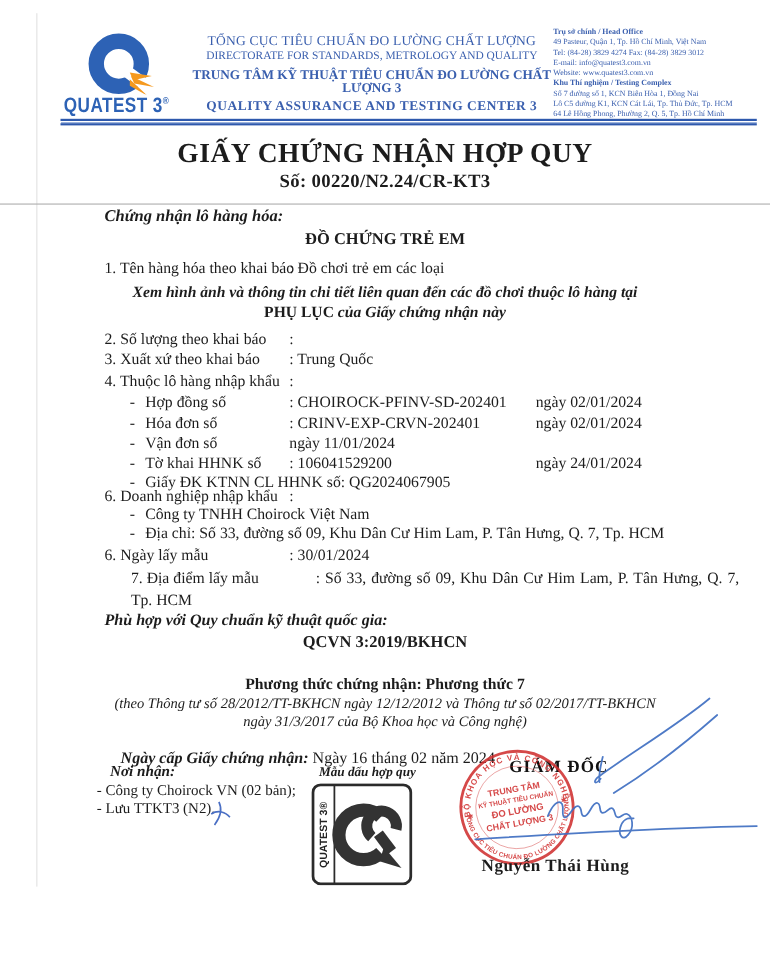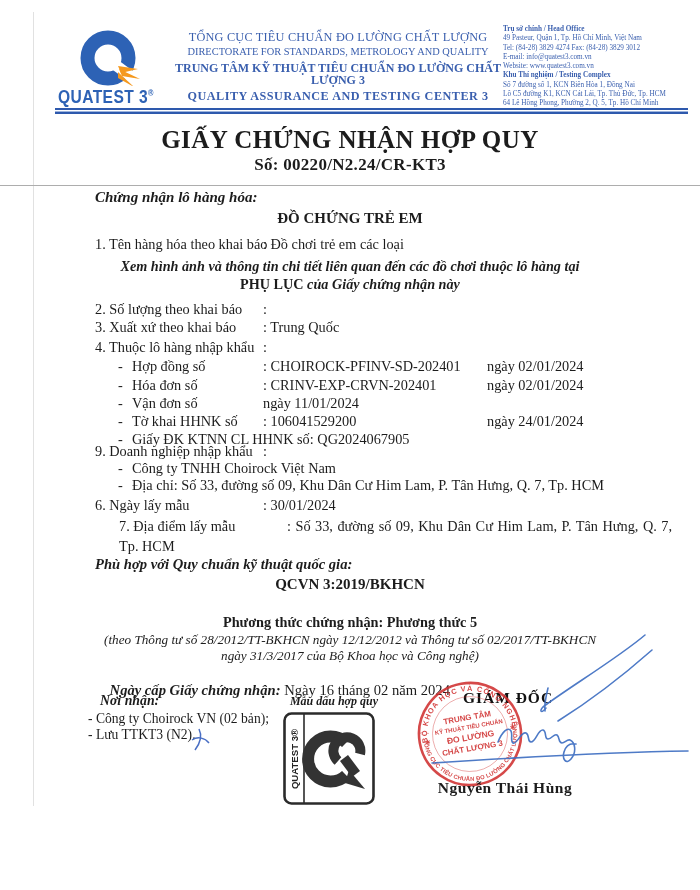--- a/index.html
+++ b/index.html
@@ -127,38 +127,38 @@
     <span class="dash">-</span><span class="lbl">Vận đơn số</span><span>ngày 11/01/2024</span>
   </div>
   <div class="abs row sub" style="top:413px;">
     <span class="dash">-</span><span class="lbl">Tờ khai HHNK số</span><span class="valw">: 106041529200</span><span>ngày 24/01/2024</span>
   </div>
   <div class="abs row sub" style="top:431px;">
     <span class="dash">-</span><span>Giấy ĐK KTNN CL HHNK số: QG2024067905</span>
   </div>
 
   <div class="abs row" style="top:443px;">
-    <span class="lbl">9. Doanh nghiệp nhập khẩu</span><span>:</span>
+    <span class="lbl">6. Doanh nghiệp nhập khẩu</span><span>:</span>
   </div>
   <div class="abs row sub" style="top:460px;">
     <span class="dash">-</span><span>Công ty TNHH Choirock Việt Nam</span>
   </div>
   <div class="abs row sub" style="top:477px;">
     <span class="dash">-</span><span>Địa chỉ: Số 33, đường số 09, Khu Dân Cư Him Lam, P. Tân Hưng, Q. 7, Tp. HCM</span>
   </div>
   <div class="abs row" style="top:497px;">
     <span class="lbl">6. Ngày lấy mẫu</span><span>: 30/01/2024</span>
   </div>
   <div class="abs hang" style="top:517px;margin-left:24px;">
     <span class="lbl">7. Địa điểm lấy mẫu</span><span>: Số 33, đường số 09, Khu Dân Cư Him Lam, P. Tân Hưng, Q. 7, Tp. HCM</span>
   </div>
 
   <div class="abs lead bi" style="top:556px;font-size:14.6px;">Phù hợp với Quy chuẩn kỹ thuật quốc gia:</div>
   <div class="abs ctr b fs15" style="top:576px;">QCVN 3:2019/BKHCN</div>
-  <div class="abs ctr b fs14" style="top:614px;">Phương thức chứng nhận: Phương thức 5</div>
+  <div class="abs ctr b fs14" style="top:614px;">Phương thức chứng nhận: Phương thức 7</div>
   <div class="abs ctr i legal" style="top:632px;">(theo Thông tư số 28/2012/TT-BKHCN ngày 12/12/2012 và Thông tư số 02/2017/TT-BKHCN</div>
   <div class="abs ctr i legal" style="top:648px;">ngày 31/3/2017 của Bộ Khoa học và Công nghệ)</div>
   <div class="abs" style="left:95px;top:665px;font-size:14.6px;white-space:pre;text-align:center;">
     <span class="bi">Ngày cấp Giấy chứng nhận:</span><span> Ngày 16 tháng 02 năm 2024</span>
   </div>
 
   <div class="abs noinhan bi">Nơi nhận:</div>
   <div class="abs recip" style="top:711px;">- Công ty Choirock VN (02 bản);</div>
   <div class="abs recip" style="top:727px;">- Lưu TTKT3 (N2).</div>
 

